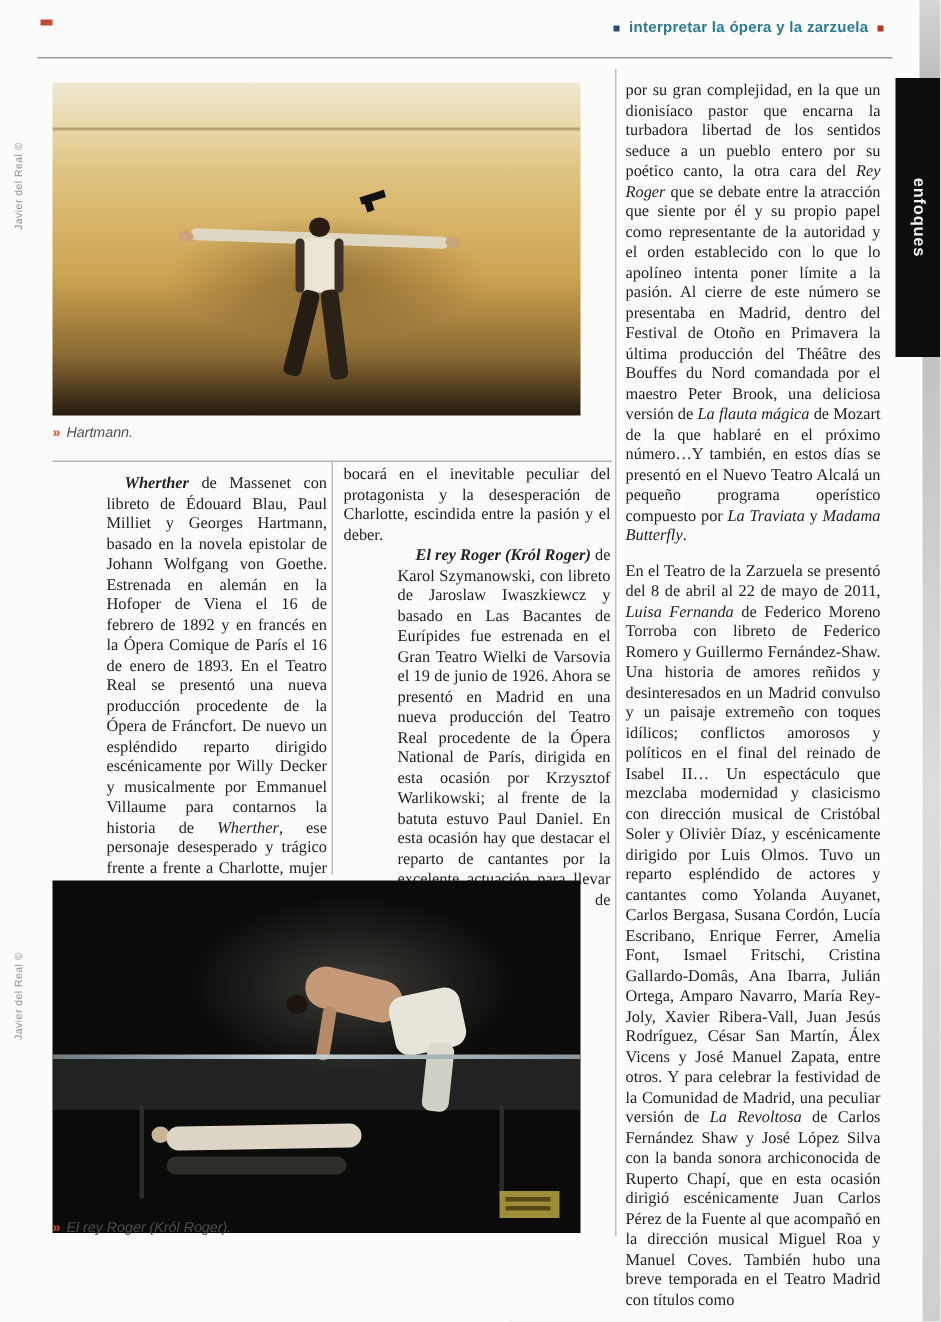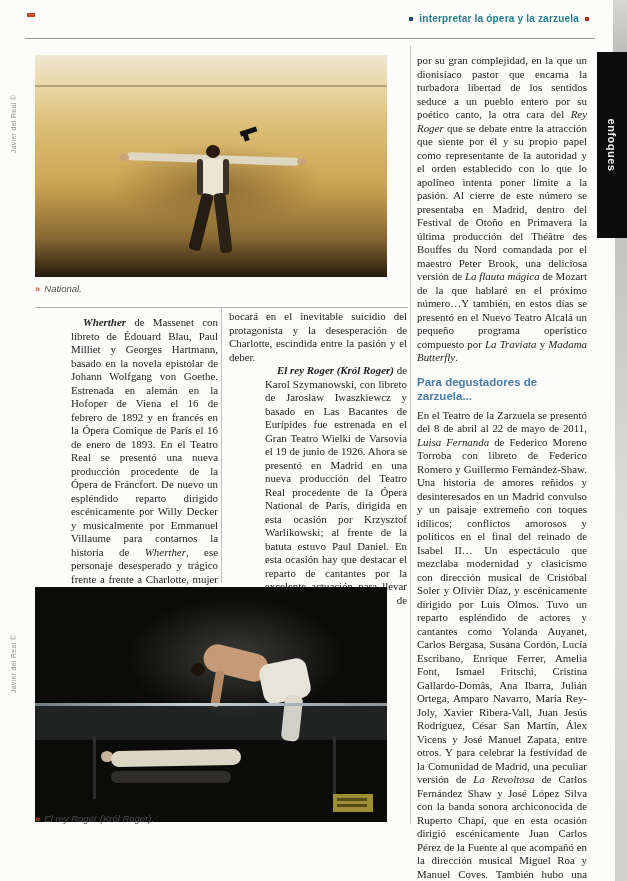--- a/index.html
+++ b/index.html
@@ -122,39 +122,38 @@
     <div class="pt-torso"></div>
     <div class="pt-vest-l"></div>
     <div class="pt-vest-r"></div>
     <div class="pt-head"></div>
     <div class="pt-leg1"></div>
     <div class="pt-leg2"></div>
     <div class="pt-gun"></div>
   </div>
 
   <div class="caption caption-top">
-    <span class="cap-marker">»</span><span class="cap-text">National.</span>
+    <span class="cap-marker">»</span><span class="cap-text">Hartmann.</span>
   </div>
 
   <div class="hrule-cols"></div>
   <div class="vrule vrule-1"></div>
   <div class="vrule vrule-2"></div>
 
   <div class="col col-1">
     <p class="para indent"><span class="bi">Wherther</span><span> de Massenet con libreto de Édouard Blau, Paul Milliet y Georges Hartmann, basado en la novela epistolar de Johann Wolfgang von Goethe. Estrenada en alemán en la Hofoper de Viena el 16 de febrero de 1892 y en francés en la Ópera Comique de París el 16 de enero de 1893. En el Teatro Real se presentó una nueva producción procedente de la Ópera de Fráncfort. De nuevo un espléndido reparto dirigido escénicamente por Willy Decker y musicalmente por Emmanuel Villaume para contarnos la historia de </span><span class="i">Wherther</span><span>, ese personaje desesperado y trágico frente a frente a Charlotte, mujer contenida y sensata. Ambos personajes se verán transformados por su relación que desem-</span></p>
   </div>
 
   <div class="col col-2">
-    <p class="para"><span>bocará en el inevitable suicidio del protagonista y la desesperación de Charlotte, escindida entre la pasión y el deber.</span></p>
+    <p class="para"><span>bocará en el inevitable peculiar del protagonista y la desesperación de Charlotte, escindida entre la pasión y el deber.</span></p>
     <p class="para indent"><span class="bi">El rey Roger (Król Roger)</span><span> de Karol Szymanowski, con libreto de Jaroslaw Iwaszkiewcz y basado en Las Bacantes de Eurípides fue estrenada en el Gran Teatro Wielki de Varsovia el 19 de junio de 1926. Ahora se presentó en Madrid en una nueva producción del Teatro Real procedente de la Ópera National de París, dirigida en esta ocasión por Krzysztof Warlikowski; al frente de la batuta estuvo Paul Daniel. En esta ocasión hay que destacar el reparto de cantantes por la excelente actuación para llevar a cabo esta historia y de personajes</span></p>
   </div>
 
   <div class="col col-3">
     <p class="para"><span>por su gran complejidad, en la que un dionisíaco pastor que encarna la turbadora libertad de los sentidos seduce a un pueblo entero por su poético canto, la otra cara del </span><span class="i">Rey Roger</span><span> que se debate entre la atracción que siente por él y su propio papel como representante de la autoridad y el orden establecido con lo que lo apolíneo intenta poner límite a la pasión. Al cierre de este número se presentaba en Madrid, dentro del Festival de Otoño en Primavera la última producción del Théâtre des Bouffes du Nord comandada por el maestro Peter Brook, una deliciosa versión de </span><span class="i">La flauta mágica</span><span> de Mozart de la que hablaré en el próximo número…Y también, en estos días se presentó en el Nuevo Teatro Alcalá un pequeño programa operístico compuesto por </span><span class="i">La Traviata</span><span> y </span><span class="i">Madama Butterfly</span><span>.</span></p>
-    <h3 class="col-heading">Para degustadores de zarzuela...</h3>
     <p class="para"><span>En el Teatro de la Zarzuela se presentó del 8 de abril al 22 de mayo de 2011, </span><span class="i">Luisa Fernanda</span><span> de Federico Moreno Torroba con libreto de Federico Romero y Guillermo Fernández-Shaw. Una historia de amores reñidos y desinteresados en un Madrid convulso y un paisaje extremeño con toques idílicos; conflictos amorosos y políticos en el final del reinado de Isabel II… Un espectáculo que mezclaba modernidad y clasicismo con dirección musical de Cristóbal Soler y Olivièr Díaz, y escénicamente dirigido por Luis Olmos. Tuvo un reparto espléndido de actores y cantantes como Yolanda Auyanet, Carlos Bergasa, Susana Cordón, Lucía Escribano, Enrique Ferrer, Amelia Font, Ismael Fritschi, Cristina Gallardo-Domâs, Ana Ibarra, Julián Ortega, Amparo Navarro, María Rey-Joly, Xavier Ribera-Vall, Juan Jesús Rodríguez, César San Martín, Álex Vicens y José Manuel Zapata, entre otros. Y para celebrar la festividad de la Comunidad de Madrid, una peculiar versión de </span><span class="i">La Revoltosa</span><span> de Carlos Fernández Shaw y José López Silva con la banda sonora archiconocida de Ruperto Chapí, que en esta ocasión dirigió escénicamente Juan Carlos Pérez de la Fuente al que acompañó en la dirección musical Miguel Roa y Manuel Coves. También hubo una breve temporada en el Teatro Madrid con títulos como </span></p>
   </div>
 
   <div class="credit credit-bottom">
     <span>Javier del Real ©</span>
   </div>
 
   <div class="photo photo-bottom">
     <div class="pb-glow"></div>
     <div class="pb-man-torso"></div>

